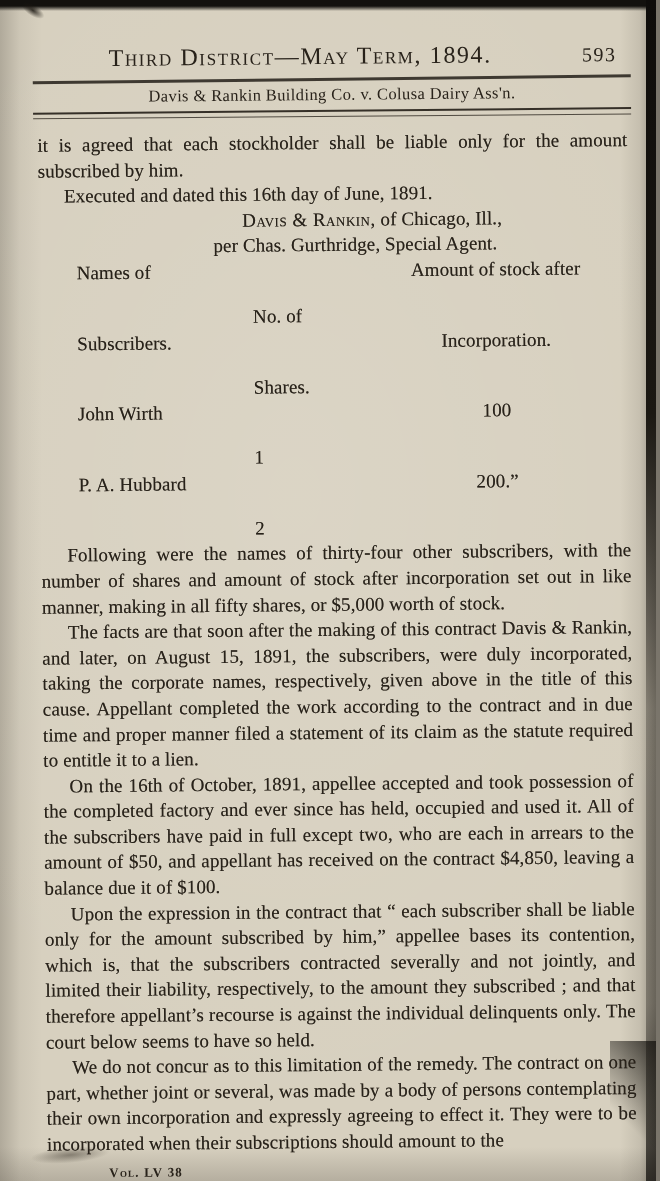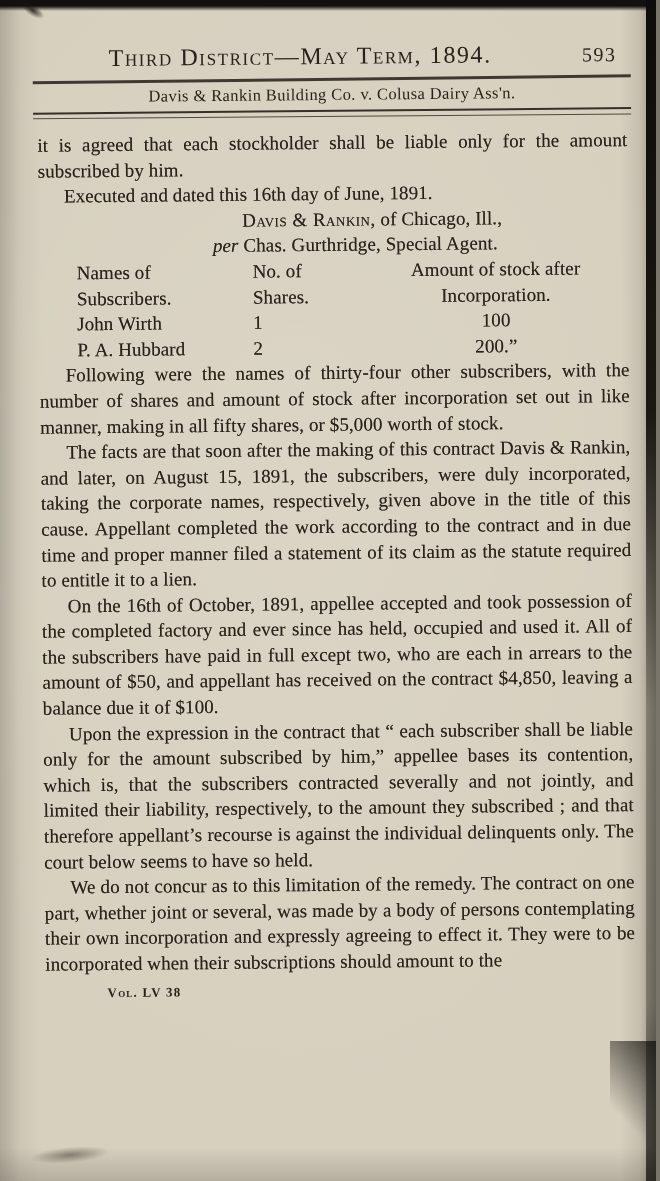--- a/index.html
+++ b/index.html
@@ -85,28 +85,28 @@
     text-align: justify;
     letter-spacing: 0.1px;
     text-shadow: 0 0 0.5px rgba(40,34,26,0.55);
   }
   .body-text p { margin: 0; }
   .indent { text-indent: 26px; }
 
   .sig1 { text-align: center; padding-left: 78px; }
   .sig2 { text-align: center; padding-left: 44px; }
   .sc { font-variant: small-caps; letter-spacing: 0.5px; }
-  .it { font-style: italic; }
+  .it { }
 
   .subs-table {
     display: grid;
     grid-template-columns: 166px 120px 1fr;
     padding-left: 38px;
   }
-  .subs-table .c2 { padding-left: 10px; }
+  .subs-table .c2 { padding-left: 10px; margin-top: 45px; }
   .subs-table .c3 { text-align: center; }
 
   .footer-line {
     margin: 8px 0 0 62px;
     font-size: 13px;
     font-weight: bold;
     font-variant: small-caps;
     letter-spacing: 1.2px;
   }
 </style>

